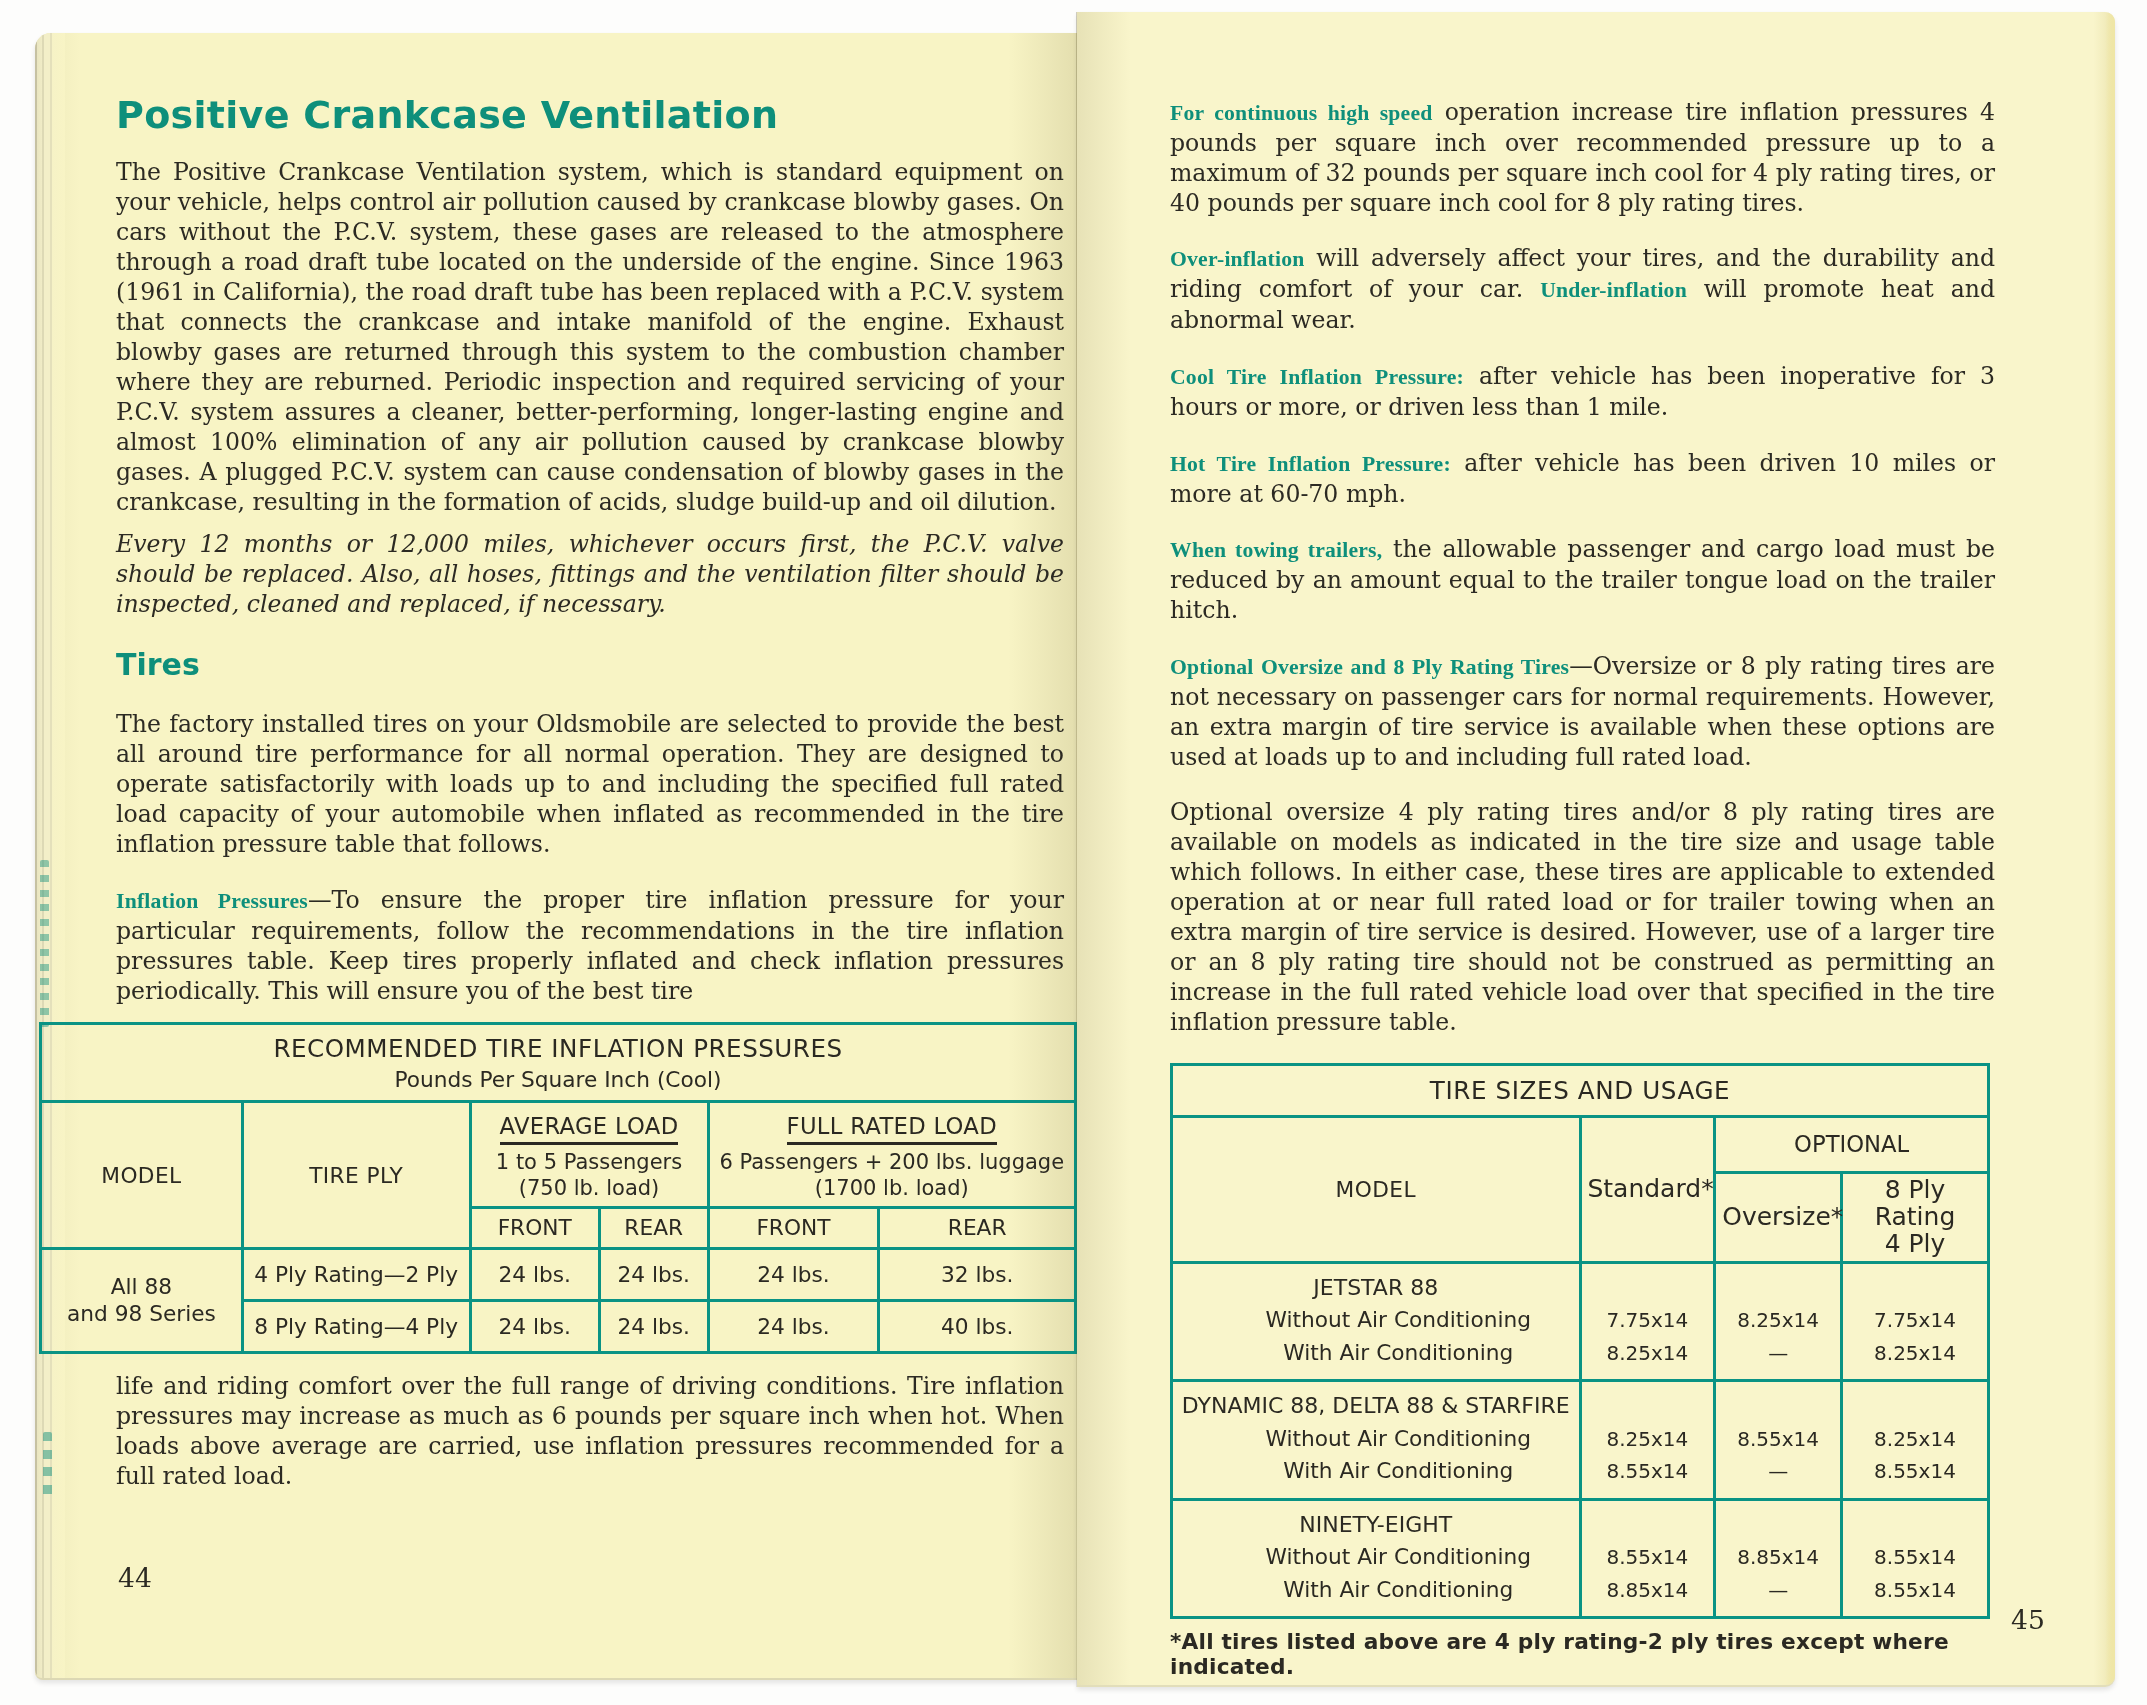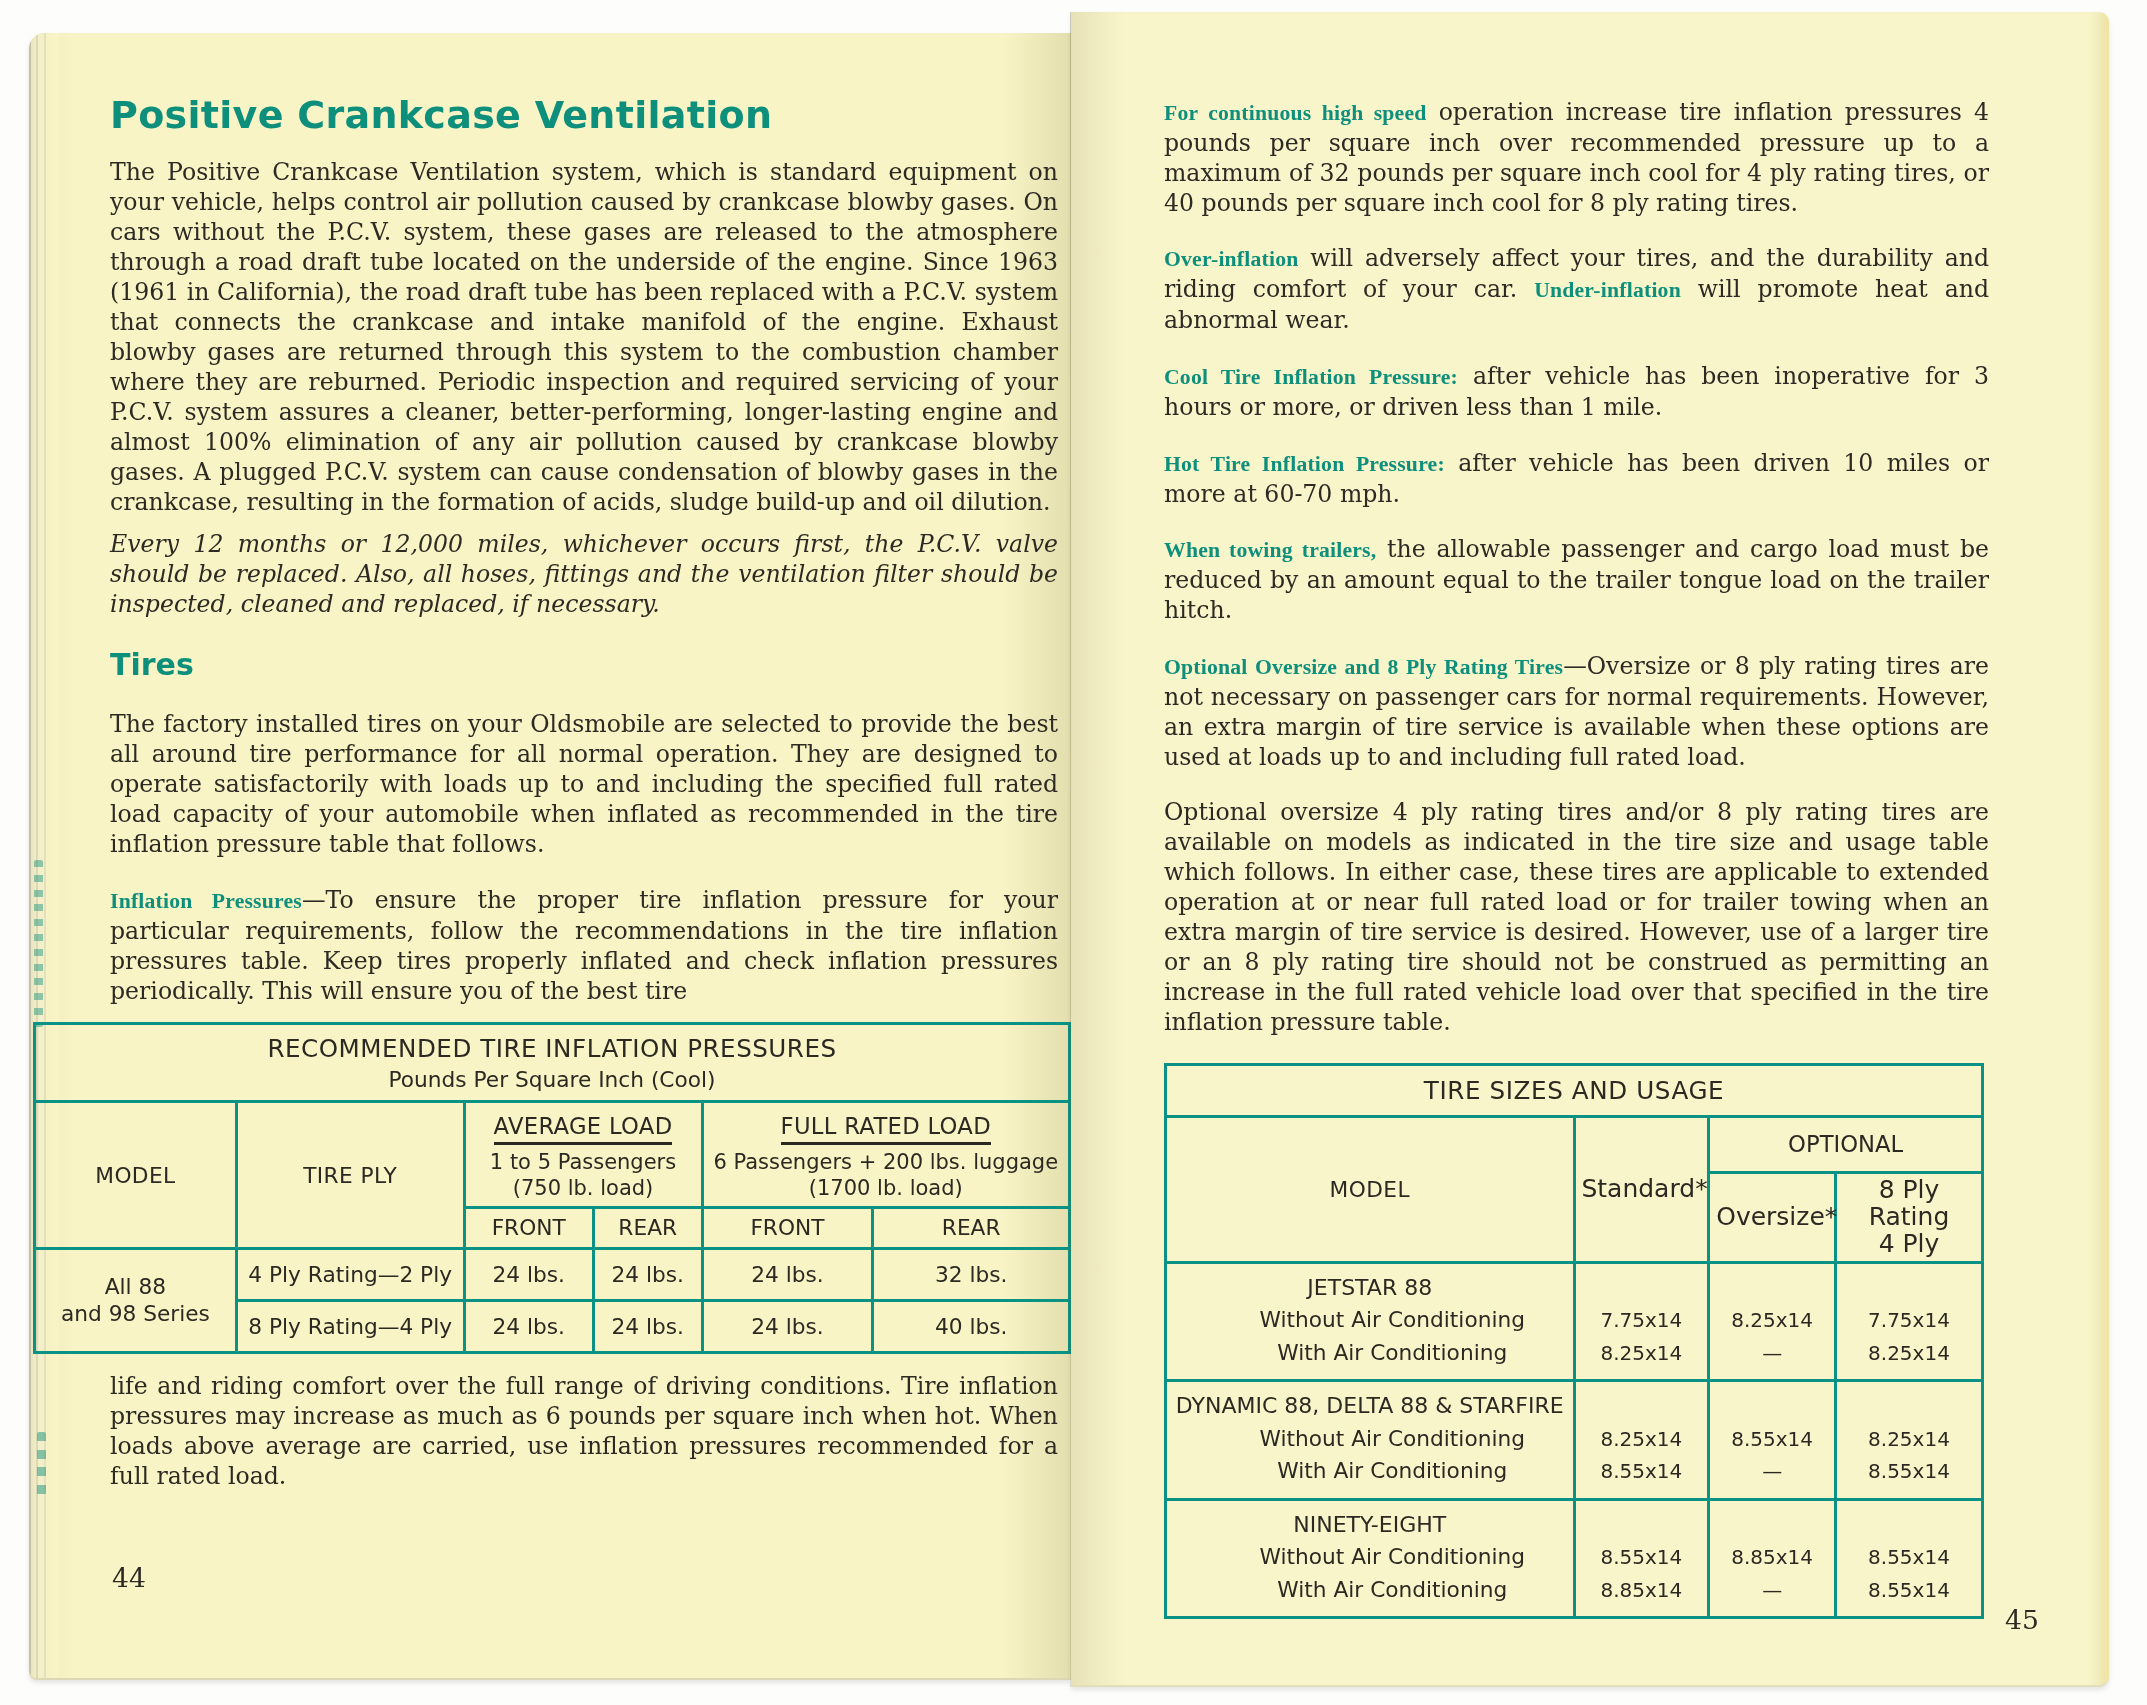--- a/index.html
+++ b/index.html
@@ -2,21 +2,21 @@
 <html><head>
 <meta charset="utf-8">
 <style>
   html,body{margin:0;padding:0;}
   body{
     width:2147px;height:1705px;position:relative;
     background:#fdfdfc;
     font-family:"DejaVu Serif", serif;
     overflow:hidden;
   }
-  .book{position:absolute;left:29px;top:11.8px;width:2080px;height:1675px;}
+  .book{position:absolute;left:35px;top:11.8px;width:2080px;height:1675px;}
 
   
   .page{position:absolute;box-sizing:border-box;}
   .page-left{
     left:0;top:21.7px;width:1042px;height:1647px;
     background:
       linear-gradient(270deg, rgba(120,108,55,0.16), rgba(120,108,55,0) 69px),
       linear-gradient(90deg, rgba(140,130,80,0.10), rgba(140,130,80,0) 45px),
       #f8f4c5;
     border-radius:15.8px 0 0 7.9px;
@@ -330,19 +330,20 @@
               </td>
           <td>
                 <div class="vspace"></div>
                 <div class="vline">8.55x14</div>
                 <div class="vline">8.55x14</div>
               </td>
         </tr>
       </tbody>
         </table>
 
+      <div class="footnote">*All tires listed above are 4 ply rating-2 ply tires except where indicated.</div>
     </div>
 
     <div class="pageno pageno-45">45</div>
   </div>
 
 </div>
 
 
 </body></html>

